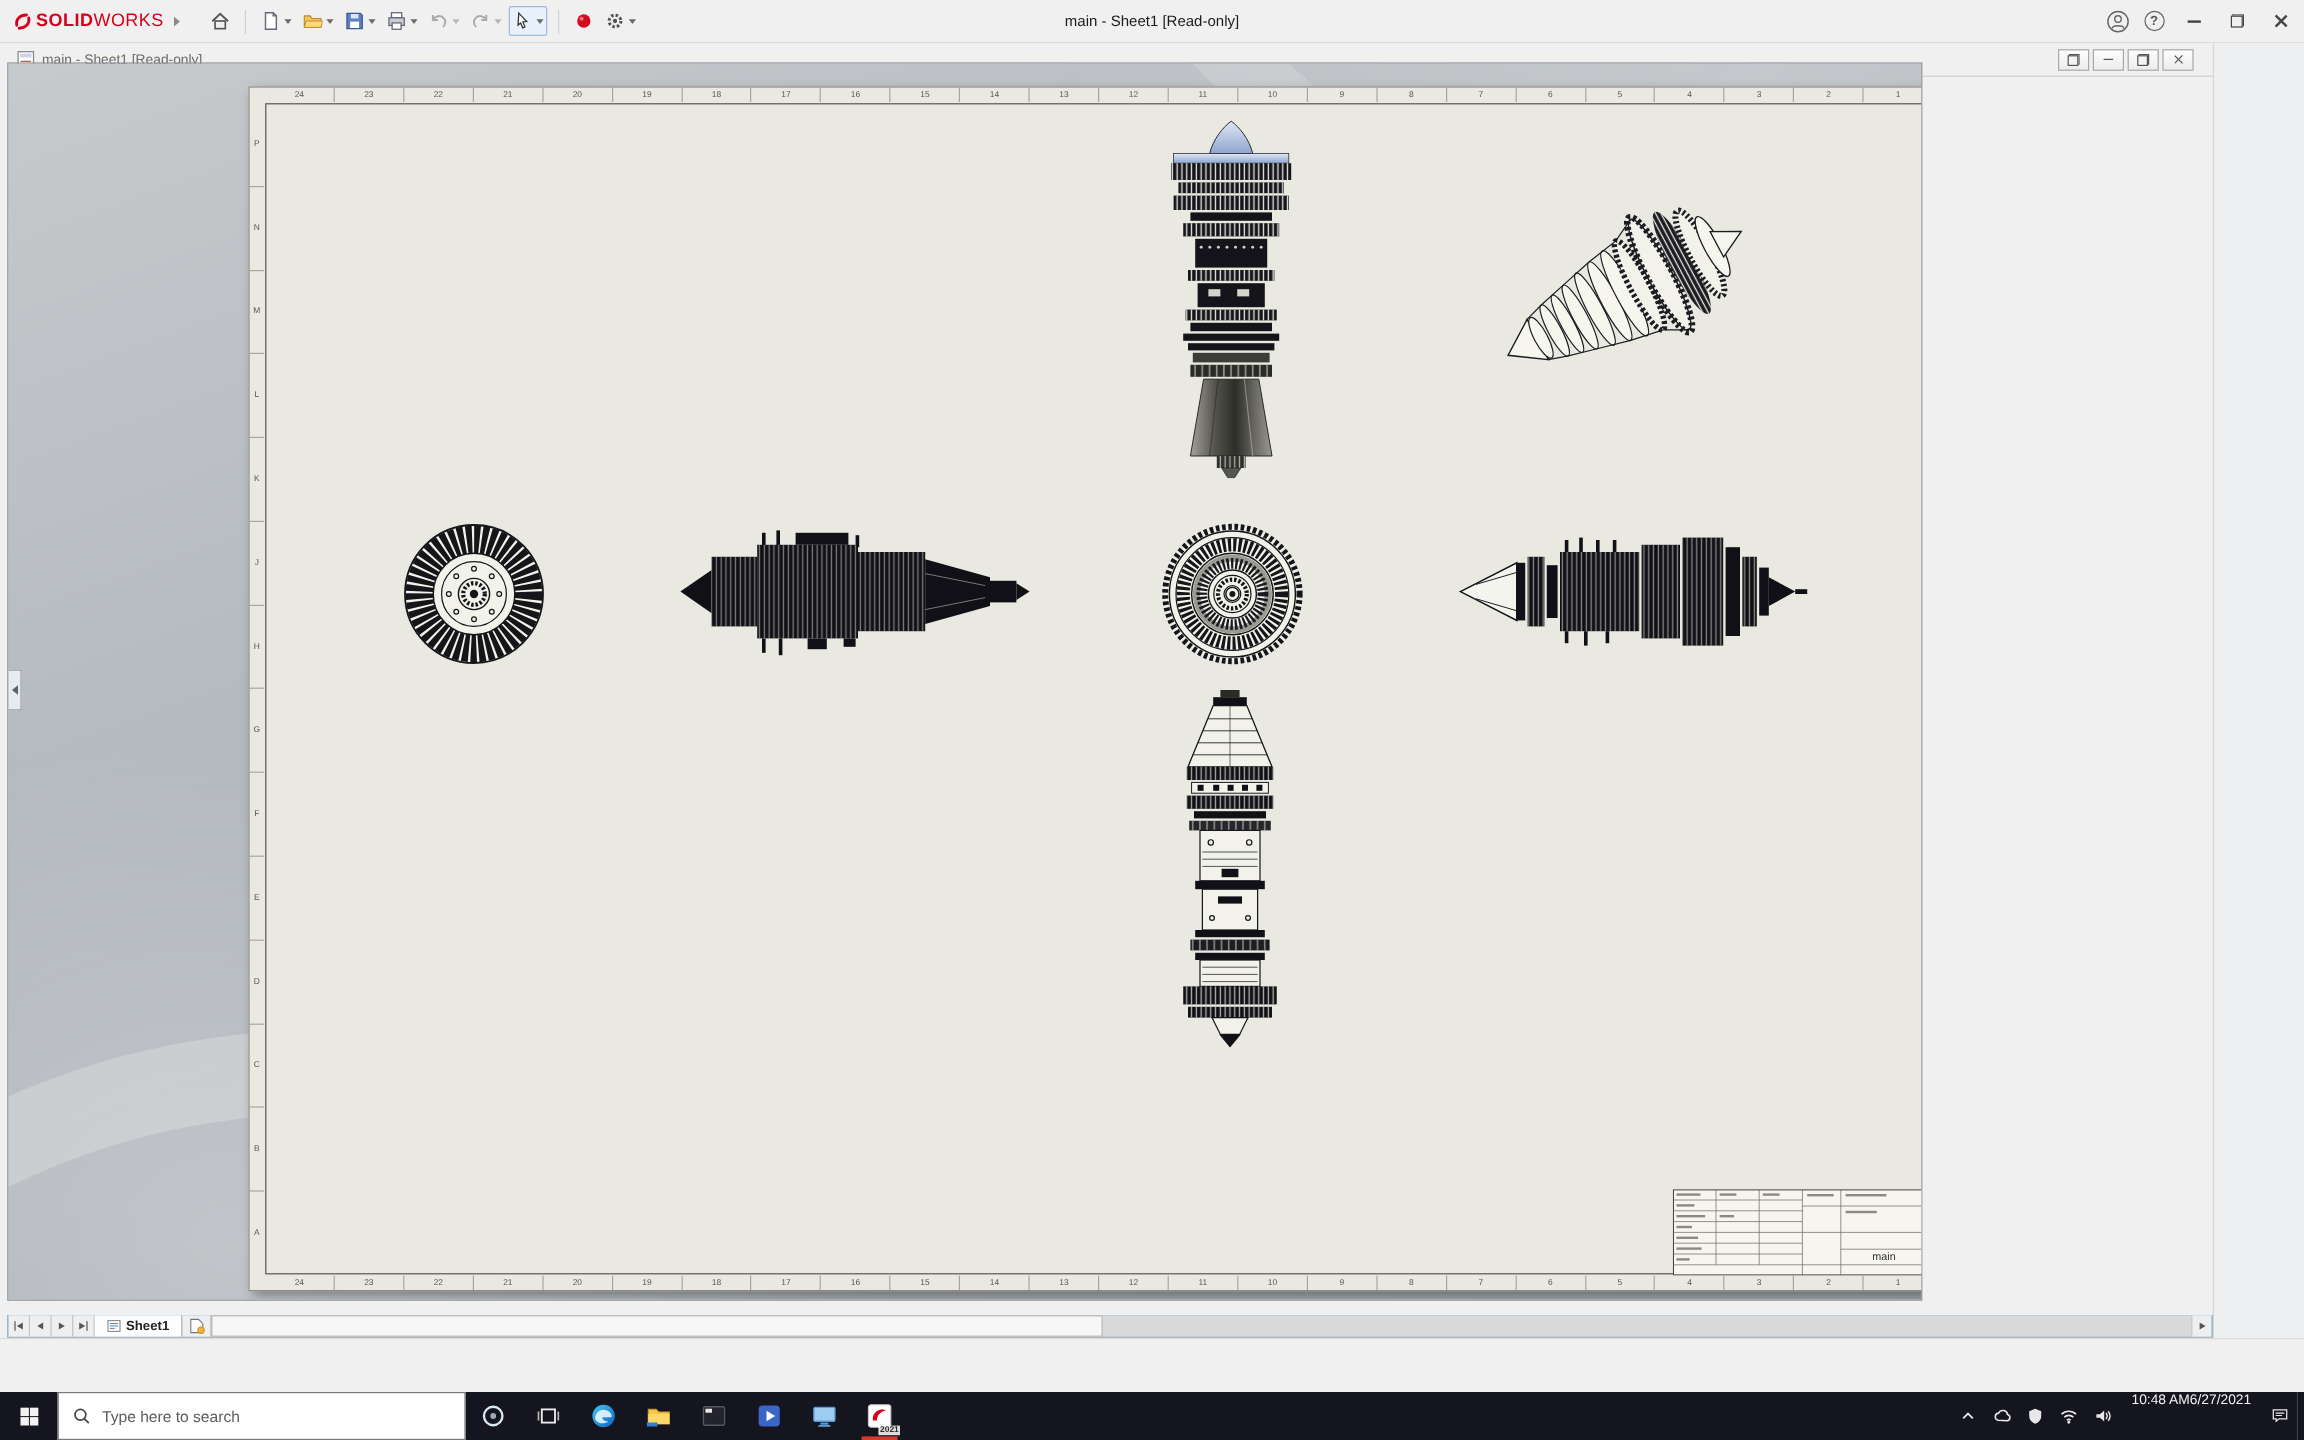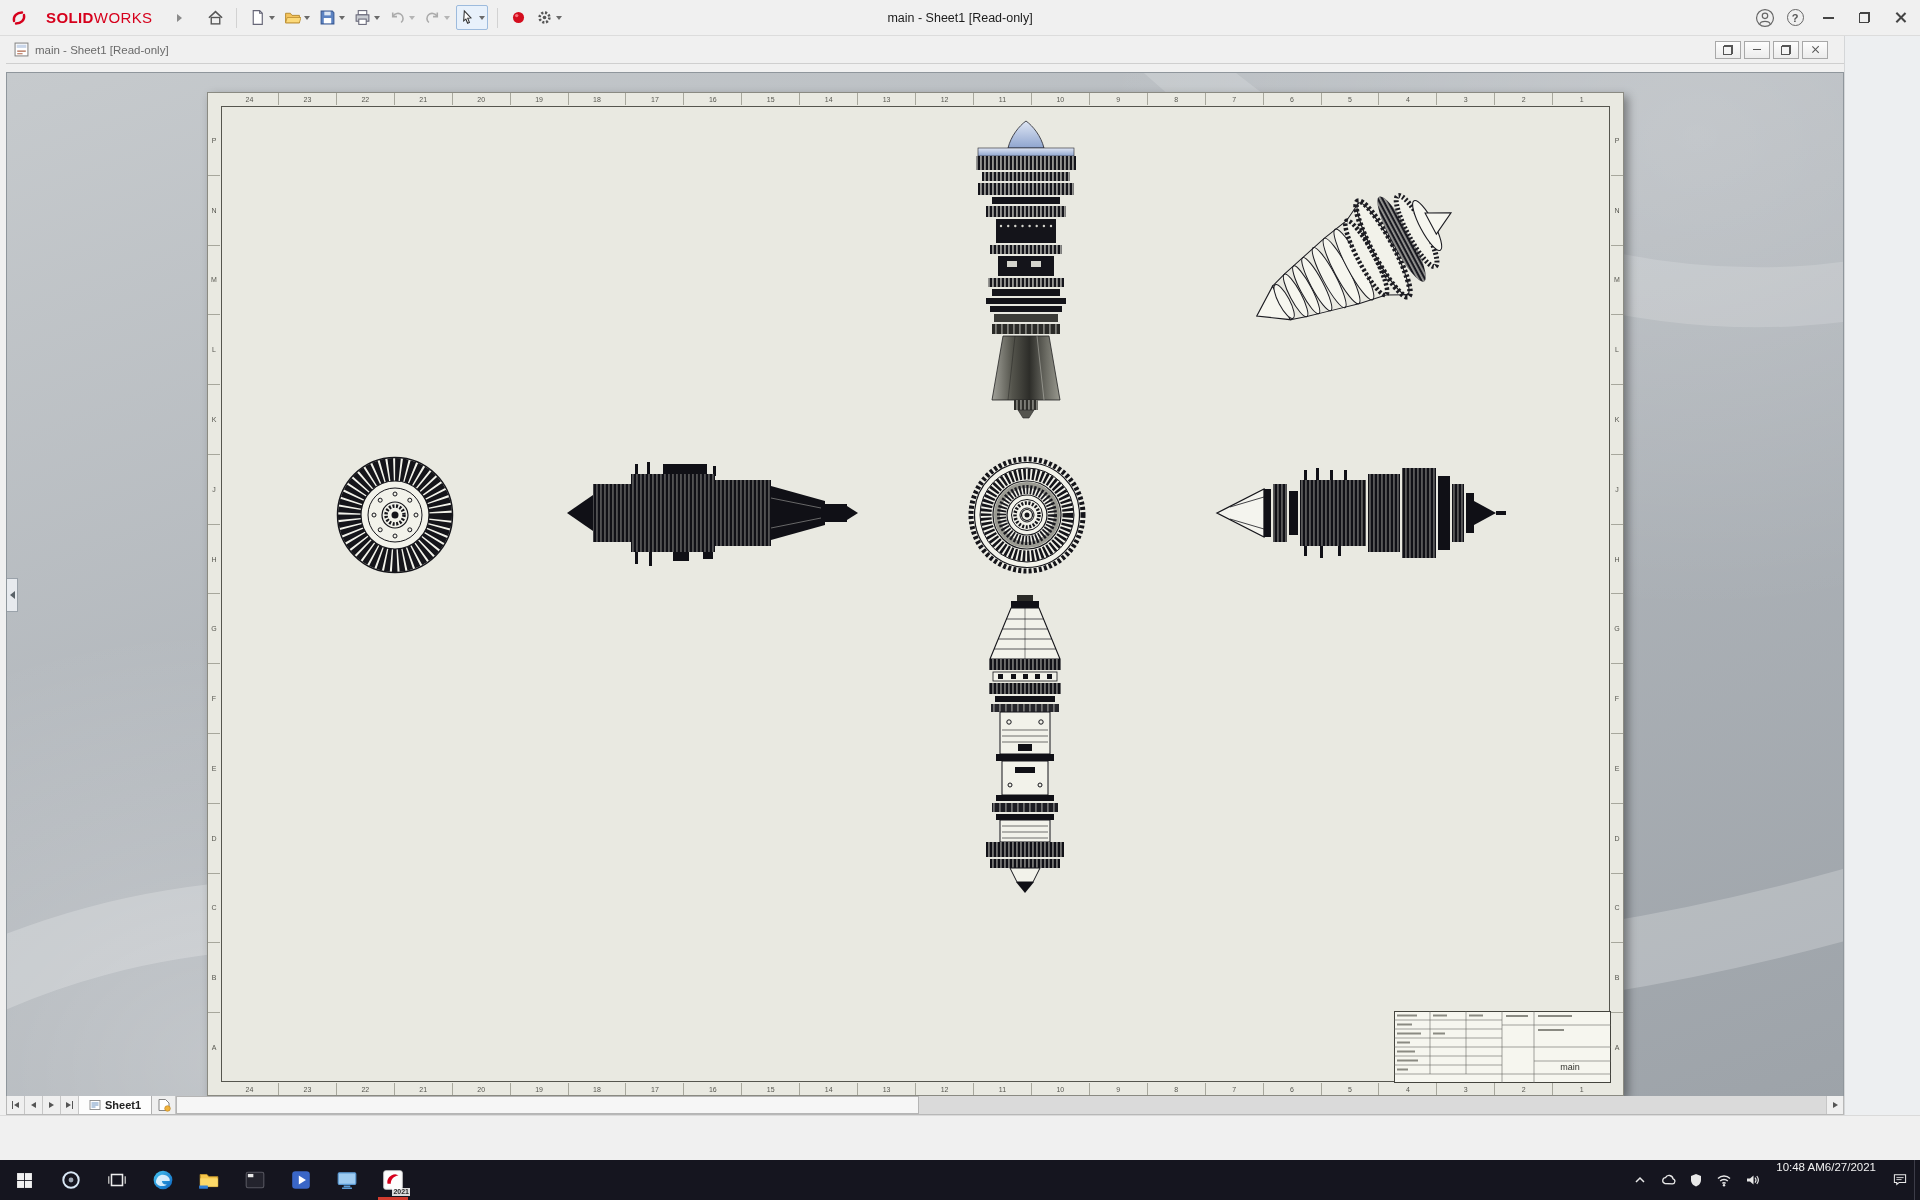--- a/index.html
+++ b/index.html
@@ -1,21 +1,21 @@
 <!DOCTYPE html>
 <html><head>
 <meta charset="utf-8">
 <style>
   *{box-sizing:border-box;margin:0;padding:0}
   html,body{width:1920px;height:1200px;overflow:hidden;font-family:"Liberation Sans","DejaVu Sans",sans-serif}
   .screen{position:relative;width:1920px;height:1200px;background:#f0f0f0}
 
   
   .titlebar{position:absolute;top:0;left:0;width:1920px;height:36px;background:#f0f0f0;border-bottom:1px solid #dcdcdc;display:flex;align-items:center;padding-left:10px}
-  .brand{display:flex;align-items:center;gap:18px}
+  .brand{display:flex;align-items:center;gap:2px}
   .brand-text{font-size:15px;letter-spacing:.4px;color:#d6001c;white-space:nowrap}
   .brand-text b{font-weight:bold}
   .brand-caret{width:0;height:0;border-top:4px solid transparent;border-bottom:4px solid transparent;border-left:5px solid #8a8a8a;margin-left:6px}
   .tb-icons{display:flex;align-items:center;margin-left:22px;gap:3px}
   .tbi{display:flex;align-items:center;padding:3px 2px;border:1px solid transparent;border-radius:2px}
   .tbi svg{width:17px;height:17px;display:block}
   .tbi.active{border:1px solid #9dbbdd;background:#e8f1fb}
   .dd{width:0;height:0;border-left:3px solid transparent;border-right:3px solid transparent;border-top:4px solid #6a6a6a;margin-left:3px}
   .dd.dis{border-top-color:#b5b5b5}
   .sep{width:1px;height:20px;background:#d2d2d2;margin:0 6px}
@@ -41,21 +41,21 @@
   .cascico{position:relative;width:10px;height:10px}
   .cascico::before{content:"";position:absolute;top:0;right:0;width:7px;height:7px;border:1.2px solid #555}
   .cascico::after{content:"";position:absolute;bottom:0;left:0;width:7px;height:7px;border:1.2px solid #555;background:#f4f4f4}
   .minbar2{width:8px;height:1.8px;background:#555}
   .closeico2{width:9px;height:9px;position:relative}
   .closeico2::before,.closeico2::after{content:"";position:absolute;left:4px;top:0;width:1.4px;height:9px;background:#555}
   .closeico2::before{transform:rotate(45deg)}
   .closeico2::after{transform:rotate(-45deg)}
 
   
-  .viewport{position:absolute;top:72px;left:6px;width:1838px;height:1032px;border:1px solid #8f969c;overflow:hidden;
+  .viewport{position:absolute;top:52px;left:6px;width:1596px;height:1032px;border:1px solid #8f969c;overflow:hidden;
     background:
       radial-gradient(900px 700px at 12% 96%, rgba(255,255,255,.28), transparent 62%),
       radial-gradient(1000px 800px at 92% 6%, rgba(255,255,255,.20), transparent 60%),
       linear-gradient(160deg,#c6cacd 0%,#b2b7bc 45%,#9da3a9 100%)}
   .bgfx{position:absolute;inset:0;width:100%;height:100%}
   .right-col{position:absolute;top:36px;left:1844px;width:76px;height:1079px;background:#edeff1;border-left:1px solid #d4d6d8}
   .left-strip{position:absolute;top:36px;left:0;width:6px;height:1079px;background:#f0f0f0}
   .collapse-tab{position:absolute;left:0;top:505px;width:11px;height:34px;background:#e7eaee;border:1px solid #9aa2aa;border-left:none;display:flex;align-items:center;justify-content:center}
   .collapse-tab span{width:0;height:0;border-top:4px solid transparent;border-bottom:4px solid transparent;border-right:5px solid #5a6268}
 
@@ -686,20 +686,27 @@
     <span class="tk-start">
       <svg width="17" height="17" viewBox="0 0 16 16">
         <g fill="#f2f2f2">
             <rect x="1" y="1" width="6.6" height="6.6"></rect>
             <rect x="8.4" y="1" width="6.6" height="6.6"></rect>
             <rect x="1" y="8.4" width="6.6" height="6.6"></rect>
             <rect x="8.4" y="8.4" width="6.6" height="6.6"></rect>
           </g>
       </svg>
     </span>
+    <span class="tk-search">
+      <svg width="16" height="16" viewBox="0 0 16 16">
+        <circle cx="7" cy="7" r="4.5" fill="none" stroke="#444" stroke-width="1.4"></circle>
+        <line x1="10.4" y1="10.4" x2="14" y2="14" stroke="#444" stroke-width="1.4"></line>
+      </svg>
+      <input type="text" placeholder="Type here to search" style="">
+    </span>
     <span class="tk-app">
       <svg viewBox="0 0 20 20">
         <circle cx="10" cy="10" r="7" fill="none" stroke="#d8e7f5" stroke-width="1.8"></circle>
         <circle cx="10" cy="10" r="2.2" fill="#d8e7f5" opacity="0.7"></circle>
       </svg>
     </span>
     <span class="tk-app">
       <svg viewBox="0 0 20 20">
         <rect x="5" y="5" width="10" height="10" fill="none" stroke="#ececec" stroke-width="1.4"></rect>
         <path d="M2.5,6.5 V13.5 M17.5,6.5 V13.5" stroke="#b8b8b8" stroke-width="1.3" fill="none"></path>

